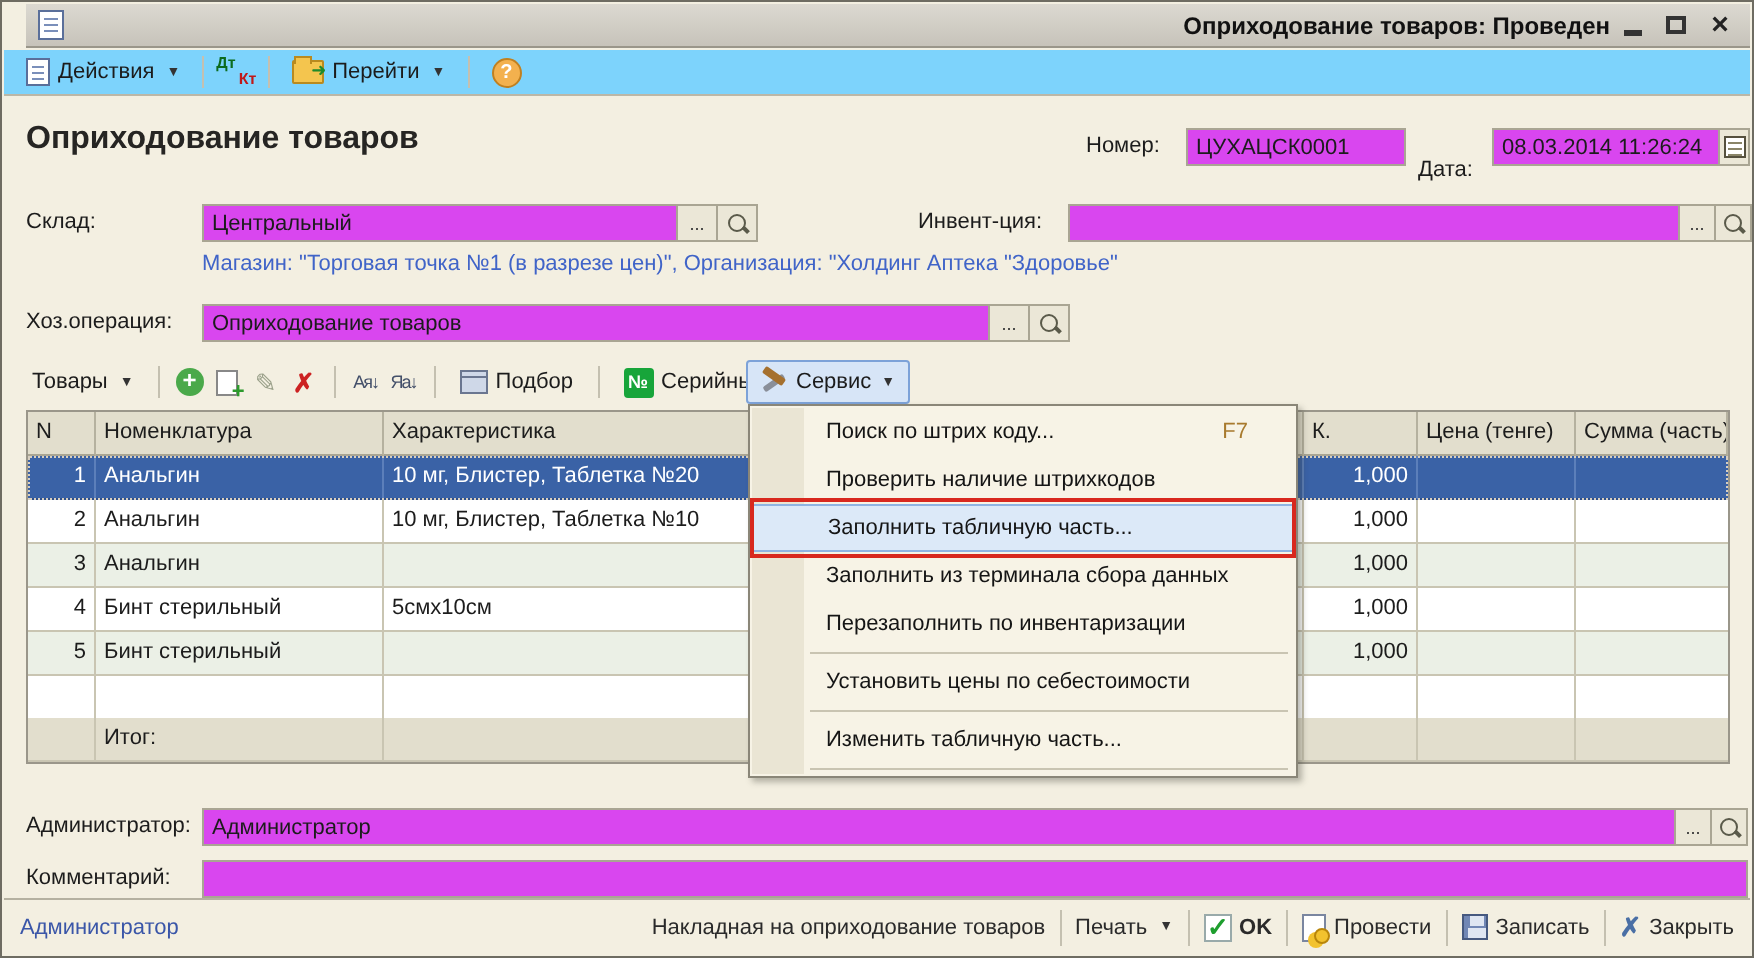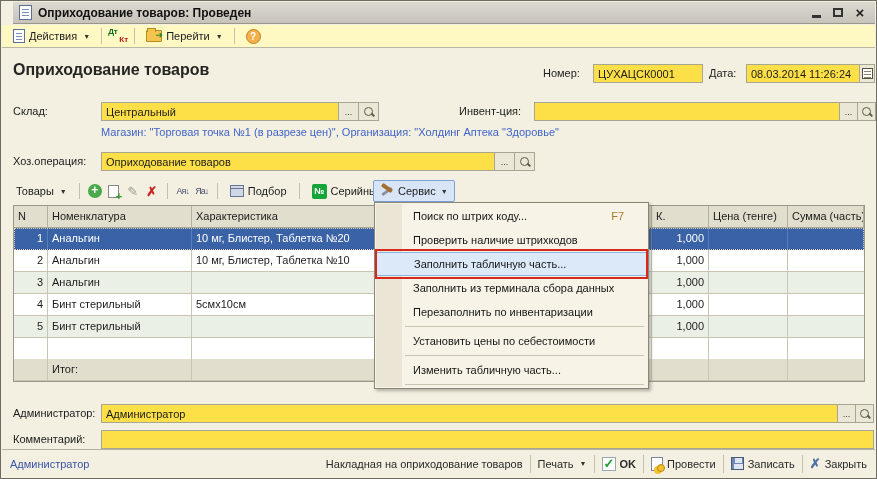--- a/index.html
+++ b/index.html
@@ -5,54 +5,54 @@
   * { margin:0; padding:0; box-sizing:border-box; }
   html,body { width:877px; height:479px; }
   body { font-family:"Liberation Sans", sans-serif; font-size:11px; color:#1c1c1c; background:#888; }
 
   .window { position:relative; width:877px; height:479px; background:#F3EFE1;
             border:1px solid #6e6c62; overflow:hidden; }
 
   
   .titlebar { position:absolute; left:12px; top:1px; right:1px; height:22px;
               background:linear-gradient(#DCD9D1,#C7C3BA); display:flex; align-items:center;
-              border-bottom:1px solid #9a968a; padding:0 4px; }
+              border-bottom:1px solid #9a968a; padding:0 4px;text-align:right; }
   .titlebar .doc-ico { width:13px; height:15px; background:#fff; border:1px solid #5a6f9a; margin:0 6px 0 2px;
               position:relative; }
   .titlebar .doc-ico::before { content:""; position:absolute; left:2px; right:2px; top:3px; height:1px;
               background:#7a8fba; box-shadow:0 3px 0 #7a8fba, 0 6px 0 #7a8fba; }
   .titlebar .t-text { font-weight:bold; font-size:12px; color:#111; flex:1; }
   .winbtn { width:22px; height:17px; display:flex; align-items:center; justify-content:center;
             color:#222; font-size:13px; font-weight:bold; }
   .glyph-min { width:9px; height:3px; background:#333; margin-top:8px; }
   .glyph-max { width:10px; height:9px; border:2px solid #333; }
   .glyph-close { font-size:15px; line-height:1; }
 
   
-  .toolbar { position:absolute; left:1px; top:24px; right:1px; height:23px; background:#fef9c3;
+  .toolbar { position:absolute; left:1px; top:24px; right:1px; height:23px; background:#7dd3fc;
              border-bottom:1px solid #BBB7A7; display:flex; align-items:center; padding-left:6px; gap:2px; }
   .tb-btn { display:flex; align-items:center; gap:4px; padding:2px 5px; border-radius:2px; }
   .tb-sep { width:1px; height:16px; background:#C4C0B0; margin:0 4px; }
   .caret { font-size:7px; color:#333; margin-left:2px; }
   .act-ico { width:12px; height:14px; background:#fff; border:1px solid #5a6f9a; position:relative; }
   .act-ico::before { content:""; position:absolute; left:2px; right:2px; top:3px; height:1px;
              background:#7a8fba; box-shadow:0 3px 0 #7a8fba, 0 6px 0 #7a8fba; }
   .dtkt { width:20px; height:16px; position:relative; font-weight:bold; font-size:8px; line-height:1; }
   .dtkt .dt { position:absolute; left:0; top:0; color:#0c6b1e; }
   .dtkt .kt { position:absolute; right:0; bottom:0; color:#c01818; }
   .folder-ico { width:16px; height:12px; background:#F4C54E; border:1px solid #B98A1E; border-radius:1px; position:relative; }
   .folder-ico::before { content:""; position:absolute; left:0; top:-3px; width:7px; height:3px;
              background:#F4C54E; border:1px solid #B98A1E; border-bottom:none; }
   .folder-ico::after { content:"➜"; position:absolute; right:-2px; top:-1px; color:#1f8a2a; font-size:9px; }
   .help-ico { width:15px; height:15px; border-radius:50%; background:#F3B14E; border:1px solid #C08020;
              color:#fff; font-weight:bold; font-size:10px; display:flex; align-items:center; justify-content:center; }
 
   
   .lbl { position:absolute; color:#1c1c1c; }
-  .input { position:absolute; height:19px; background:#fde047; border:1px solid #A9A593;
+  .input { position:absolute; height:19px; background:#d946ef; border:1px solid #A9A593;
            padding:2px 4px; line-height:14px; white-space:nowrap; overflow:hidden; }
   .mini-btn { position:absolute; height:19px; background:#EBE7D7; border:1px solid #A9A593;
            display:flex; align-items:center; justify-content:center; font-size:9px; color:#333; }
   .mag { width:12px; height:12px; position:relative; }
   .mag::before { content:""; position:absolute; left:1px; top:1px; width:7px; height:7px;
            border:1.5px solid #5a5a4a; border-radius:50%; }
   .mag::after { content:""; position:absolute; left:8px; top:8px; width:4px; height:1.5px;
            background:#5a5a4a; transform:rotate(45deg); }
   .cal-ico { width:11px; height:11px; border:1px solid #55503e; background:#fff; position:relative; }
   .cal-ico::before { content:""; position:absolute; left:1px; top:2px; width:7px; height:1px; background:#8a8568;
@@ -164,21 +164,21 @@
     </span>
     <span class="tb-sep"></span>
     <span class="tb-btn">
       <span class="help-ico">?</span>
     </span>
   </div>
 
   <div class="form-title">Оприходование товаров</div>
   <span class="lbl" style="left:542px; top:66px;">Номер:</span>
   <div class="input" style="left:592px; top:63px; width:110px;">ЦУХАЦСК0001</div>
-  <span class="lbl" style="left:708px; top:66px;">Дата:</span>
+  <span class="lbl" style="left:708px; top:78px;">Дата:</span>
   <div class="input" style="left:745px; top:63px; width:114px;">08.03.2014 11:26:24</div>
   <div class="mini-btn" style="left:858px; top:63px; width:16px;">
       <span class="cal-ico"></span>
     </div>
 
   <span class="lbl" style="left:12px; top:104px;">Склад:</span>
   <div class="input" style="left:100px; top:101px; width:278px;">Центральный</div>
   <div class="mini-btn" style="left:337px; top:101px; width:21px;">...</div>
   <div class="mini-btn" style="left:357px; top:101px; width:21px;">
       <span class="mag"></span>

